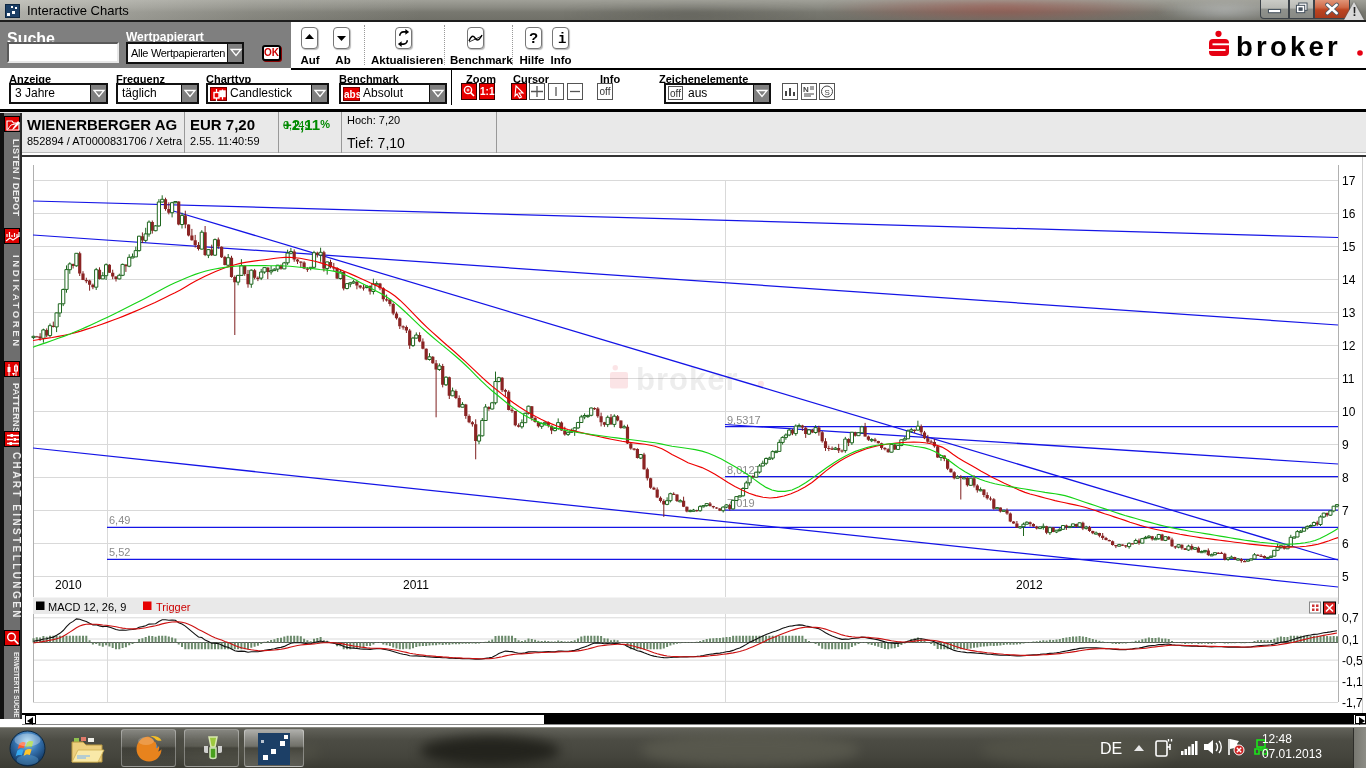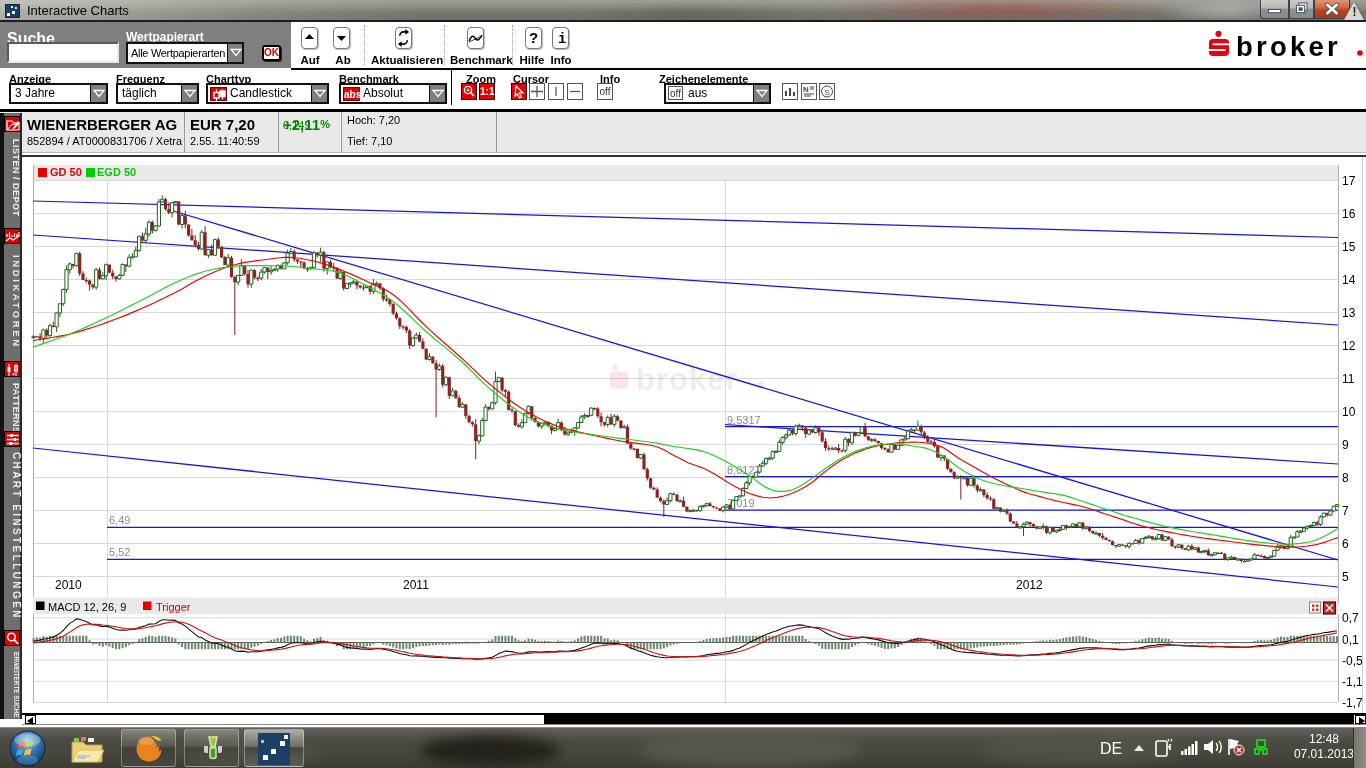--- a/index.html
+++ b/index.html
@@ -68,21 +68,21 @@
 #hs-left{position:absolute;left:3px;top:0px;width:11px;height:9px;border:1px solid #000;background:#fff}
 #hs-right{position:absolute;right:0px;top:0px;width:11px;height:9px;border:1px solid #000;background:#fff}
 #hs-thumb{position:absolute;left:522px;top:0px;width:810px;height:9px;background:#000}
 .tri-l{width:0;height:0;border-top:4px solid transparent;border-bottom:4px solid transparent;border-right:6px solid #000;margin:0.5px 0 0 1px}
 .tri-r{width:0;height:0;border-top:4px solid transparent;border-bottom:4px solid transparent;border-left:6px solid #000;margin:0.5px 0 0 3px}
 
 
 #taskbar{left:0;top:727px;width:1366px;height:41px;background:linear-gradient(180deg,#62625a,#4c4c44 30%,#45453d 70%,#3b3b33);overflow:hidden;border-top:1px solid #8a8a82}
 #taskbar .tblob{position:absolute;border-radius:50%;filter:blur(6px)}
 .tskbtn{position:absolute;top:1px;height:38px;border:1px solid rgba(255,255,255,.33);border-radius:3px;background:linear-gradient(180deg,rgba(255,255,255,.25),rgba(255,255,255,.08) 45%,rgba(0,0,0,.12) 50%,rgba(255,255,255,.05))}
-#clock{position:absolute;right:12px;top:4px;text-align:center;color:#fff;font-size:12px;line-height:15px}
+#clock{position:absolute;right:44px;top:4px;color:#fff;font-size:12px;line-height:15px}
 #showdesk{position:absolute;right:0;top:0;width:13px;height:41px;background:linear-gradient(90deg,#777770,#8d8d86);border-left:1px solid #2e2e2a}
 </style></head>
 <body>
 <div id="scr">
 
 <div class="abs" id="titlebar">
       <div class="blob1"></div>
       <div class="blob2"></div>
       <div class="blob3"></div>
       <div class="blob4"></div>
@@ -257,21 +257,21 @@
       <div class="vline" style="left:278px"></div>
  <div class="vline" style="left:341px"></div>
       <div class="vline" style="left:496px"></div>
  <div class="abs" style="left:27px;top:4px;font-size:15px;font-weight:bold">WIENERBERGER AG</div>
  <div class="abs" style="left:27px;top:23px;font-size:11px">852894 / AT0000831706 / Xetra</div>
  <div class="abs" style="left:190px;top:4px;font-size:15px;font-weight:bold">EUR 7,20</div>
  <div class="abs" style="left:190px;top:23px;font-size:11px">2.55. 11:40:59</div>
  <div class="abs" style="left:283px;top:4px;font-size:15px;font-weight:bold;color:#008a00">+2,11<span style="font-size:11px;vertical-align:2px">%</span></div>
  <div class="abs" style="left:283px;top:7px;font-size:11px;color:#008a00">0,149</div>
  <div class="abs" style="left:347px;top:2px;font-size:11px">Hoch: 7,20</div>
- <div class="abs" style="left:347px;top:23px;font-size:11px">Tief: 7,10</div>
+ <div class="abs" style="left:347px;top:23px;font-size:14px">Tief: 7,10</div>
 </div>
 
 <div class="abs" id="chartborder"></div>
 <div class="abs" id="sidebar">
       <div class="sico" style="top:3px"><svg width="16" height="16" viewBox="0 0 16 16">
           <path d="M2 4h5l1.5 2H14v7H2z" fill="none" stroke="#fff" stroke-width="1.2"></path>
           <path d="M3 12l3-4 8-2" stroke="#fff" stroke-width="1" fill="none"></path>
           <path d="M13 4l2 2-6 6-2 1 1-2z" fill="#fff"></path>
         </svg></div>
       <div class="svtxt" style="top:26px;font-size:9px;letter-spacing:0.5px">LISTEN / DEPOT</div>
@@ -295,26 +295,20 @@
           <rect x="4.5" y="10" width="2.5" height="3" fill="#fff"></rect>
         </svg></div>
       <div class="svtxt" style="top:339px;font-size:10px;letter-spacing:2.4px">CHART EINSTELLUNGEN</div>
       <div class="sico" style="top:517px"><svg width="16" height="16" viewBox="0 0 16 16">
           <circle cx="6.5" cy="6" r="3.8" fill="none" stroke="#fff" stroke-width="1.4"></circle>
           <path d="M9.3 8.8l4 4.2" stroke="#fff" stroke-width="1.8"></path>
         </svg></div>
       <div class="svtxt" style="top:539px;font-size:6.5px;letter-spacing:-0.1px">ERWEITERTE SUCHE</div>
     </div>
 
-<div class="abs" id="legend">
- <span style="position:absolute;left:5px;top:3px;width:9px;height:9px;background:#e60000"></span>
- <span style="position:absolute;left:17px;top:1px;color:#e60000">GD 50</span>
- <span style="position:absolute;left:53px;top:3px;width:9px;height:9px;background:#00cc00"></span>
- <span style="position:absolute;left:64px;top:1px;color:#00cc00">EGD 50</span>
-</div>
 
 <div class="abs" style="left:22px;top:157px;width:1344px;height:568px"><svg id="chart" viewBox="22 157 1344 568" width="1344" height="568" xmlns="http://www.w3.org/2000/svg" font-family="Liberation Sans, sans-serif">
         <path d="M33 576.5H1338M33 543.5H1338M33 510.5H1338M33 477.5H1338M33 444.5H1338M33 411.5H1338M33 378.5H1338M33 345.5H1338M33 312.5H1338M33 279.5H1338M33 246.5H1338M33 213.5H1338M33 180.5H1338" stroke="#d9d9d9" fill="none"></path>
         <path d="M107.5 180.5V597M725.5 180.5V597" stroke="#d9d9d9" fill="none"></path>
         <path d="M33.5 165V597M1338.5 165V604" stroke="#b0b0b0" fill="none"></path>
         <g opacity="0.10">
           <rect x="610" y="372" width="18" height="16.5" rx="2" fill="#e2001a"></rect>
           <rect x="612.5" y="365" width="5.5" height="5.5" rx="2.7" fill="#e2001a"></rect>
           <text x="636" y="390" font-size="31" font-weight="bold" letter-spacing="1" fill="#555" font-family="Liberation Sans, sans-serif">broker</text>
           <circle cx="761" cy="384" r="3.2" fill="#e2001a"></circle>

